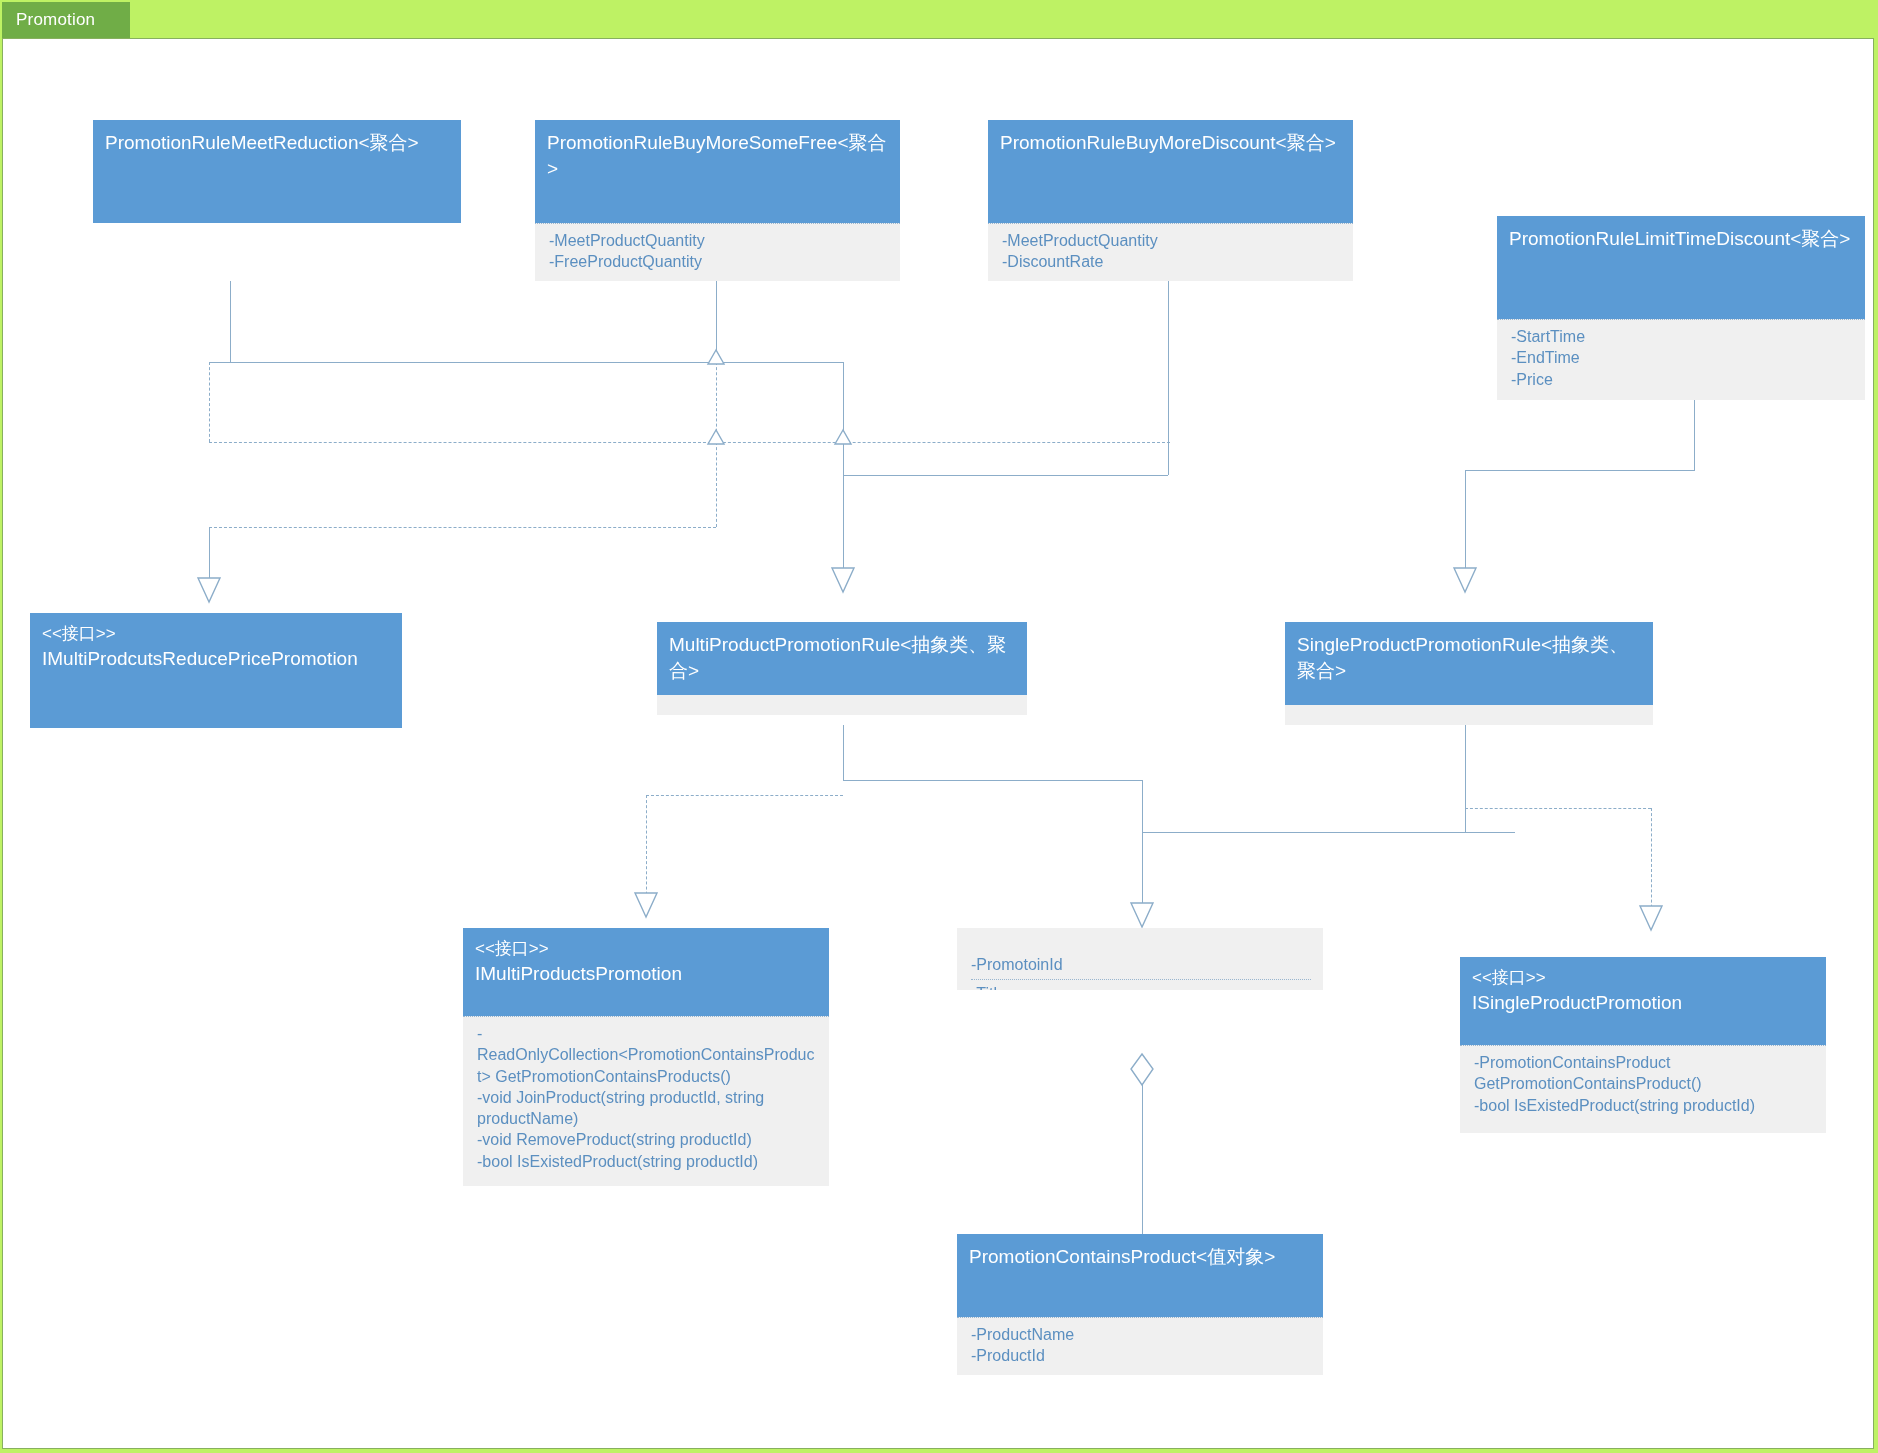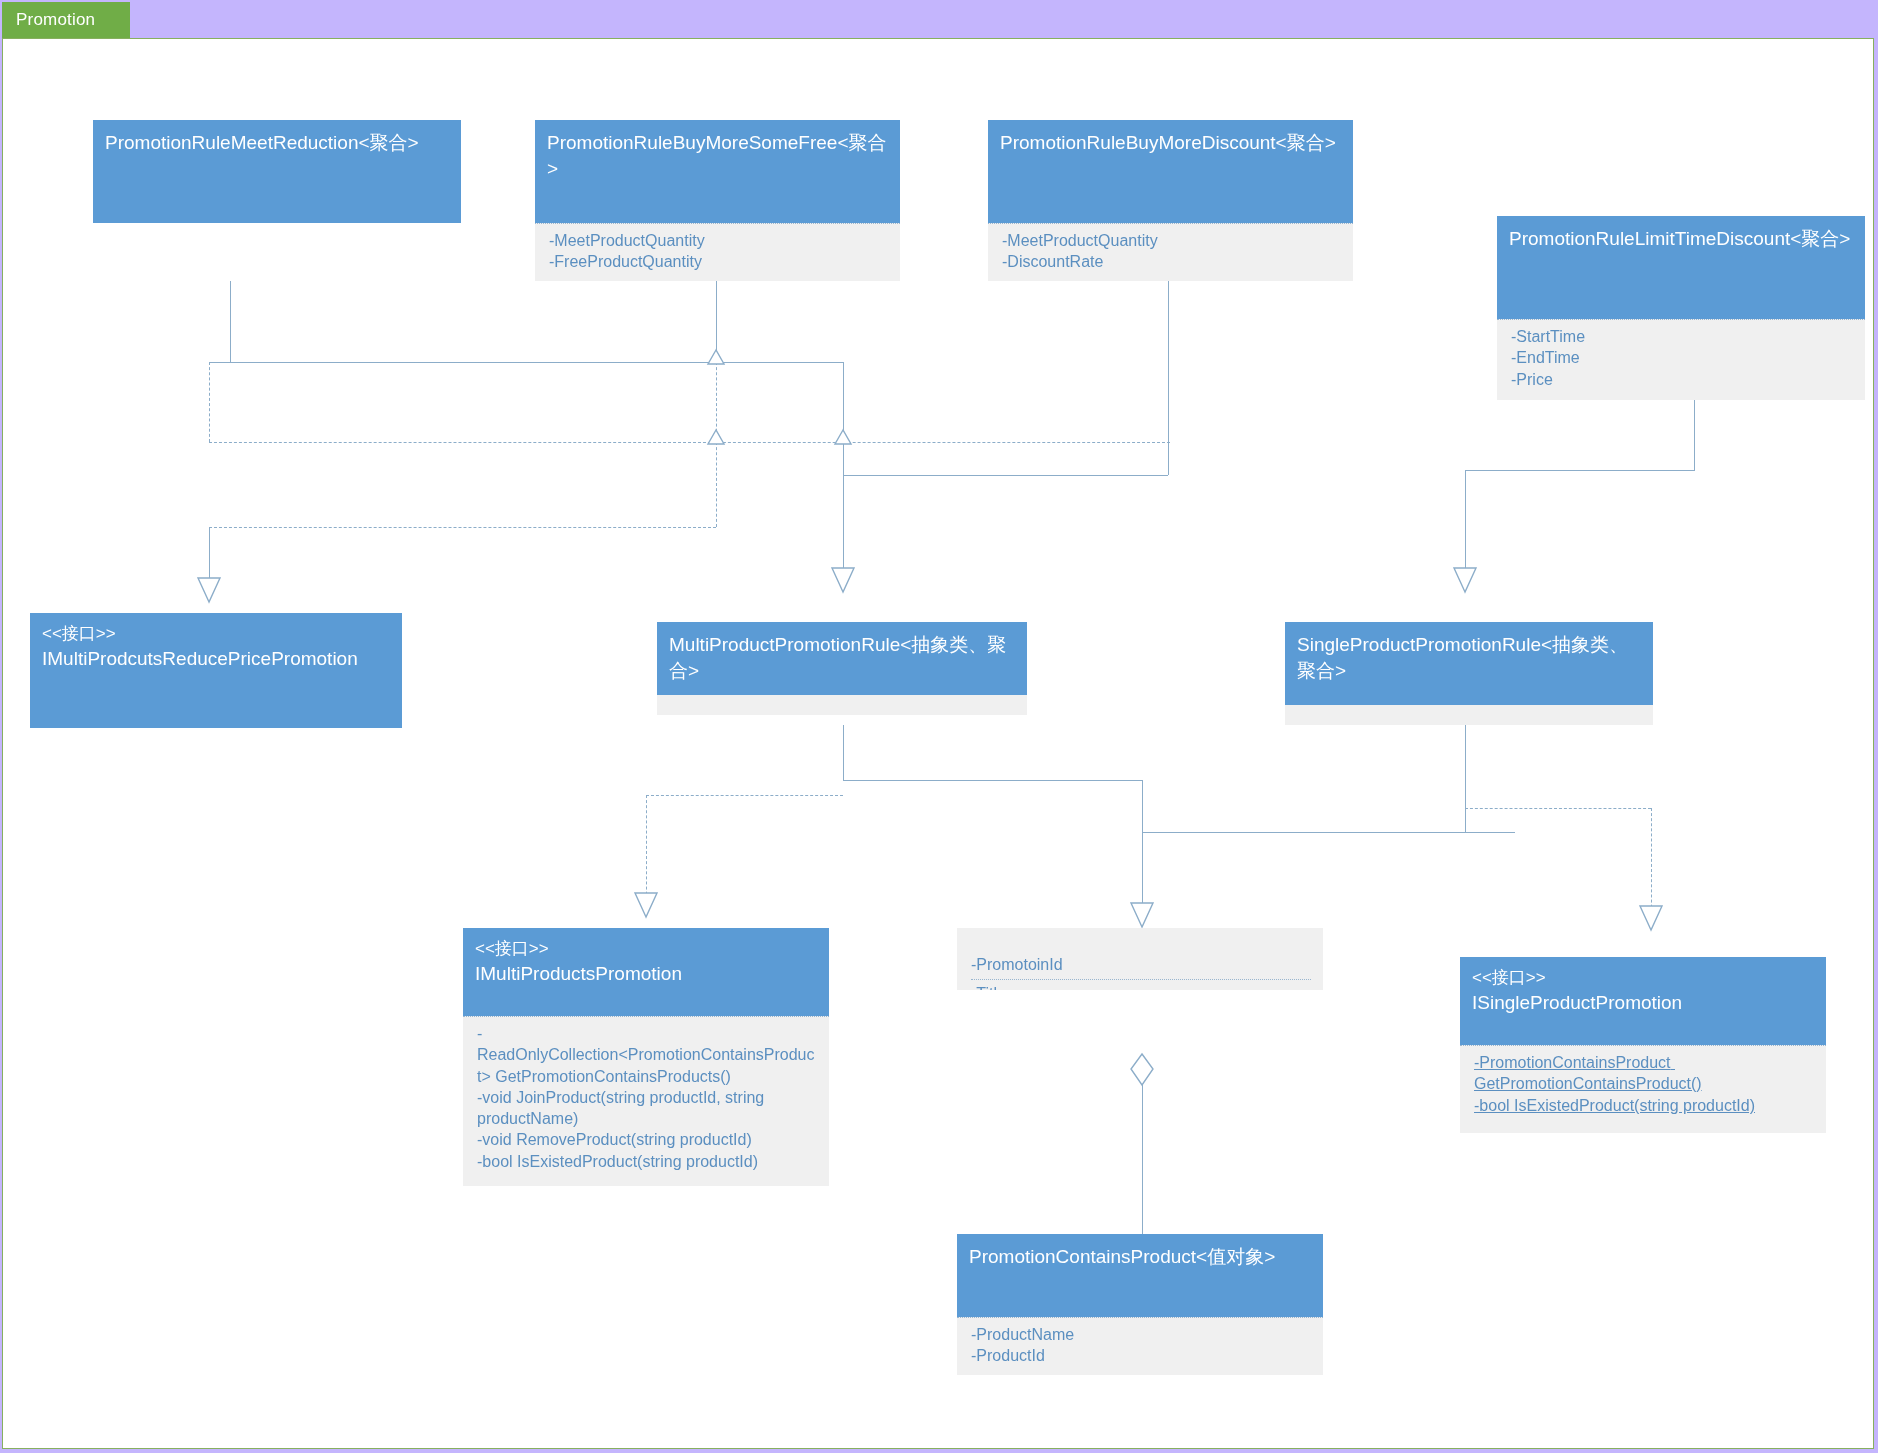--- a/index.html
+++ b/index.html
@@ -7,21 +7,21 @@
     padding: 0;
     background: #ffffff;
   }
   body {
     font-family: "Liberation Sans", "DejaVu Sans", sans-serif;
   }
   #canvas {
     position: relative;
     width: 1878px;
     height: 1453px;
-    background: #c4b5fd;
+    background: #bef264;
     overflow: hidden;
   }
   
   #pkg-tab {
     position: absolute;
     left: 2px;
     top: 2px;
     width: 128px;
     height: 36px;
     background: #70ad47;
@@ -281,21 +281,21 @@
       <span class="member">-PromotoinId</span>
       <span class="member ruled">-Title</span>
     </div>
   </div>
 
   <div class="uml-class" style="left:1460px; top:957px; width:366px;">
     <div class="uml-head" style="height:88px;">
       <span class="stereotype">&lt;&lt;接口&gt;&gt;</span>
       <span class="cls-name">ISingleProductPromotion</span>
     </div>
-    <div class="uml-body" style="height:88px;text-decoration:underline;">
+    <div class="uml-body" style="height:88px;">
       <span class="member">-PromotionContainsProduct GetPromotionContainsProduct()</span>
       <span class="member">-bool IsExistedProduct(string productId)</span>
     </div>
   </div>
 
   <div class="uml-class" style="left:957px; top:1234px; width:366px;">
     <div class="uml-head" style="height:83px;">
       <span class="cls-name">PromotionContainsProduct&lt;值对象&gt;</span>
     </div>
     <div class="uml-body" style="height:58px;">

